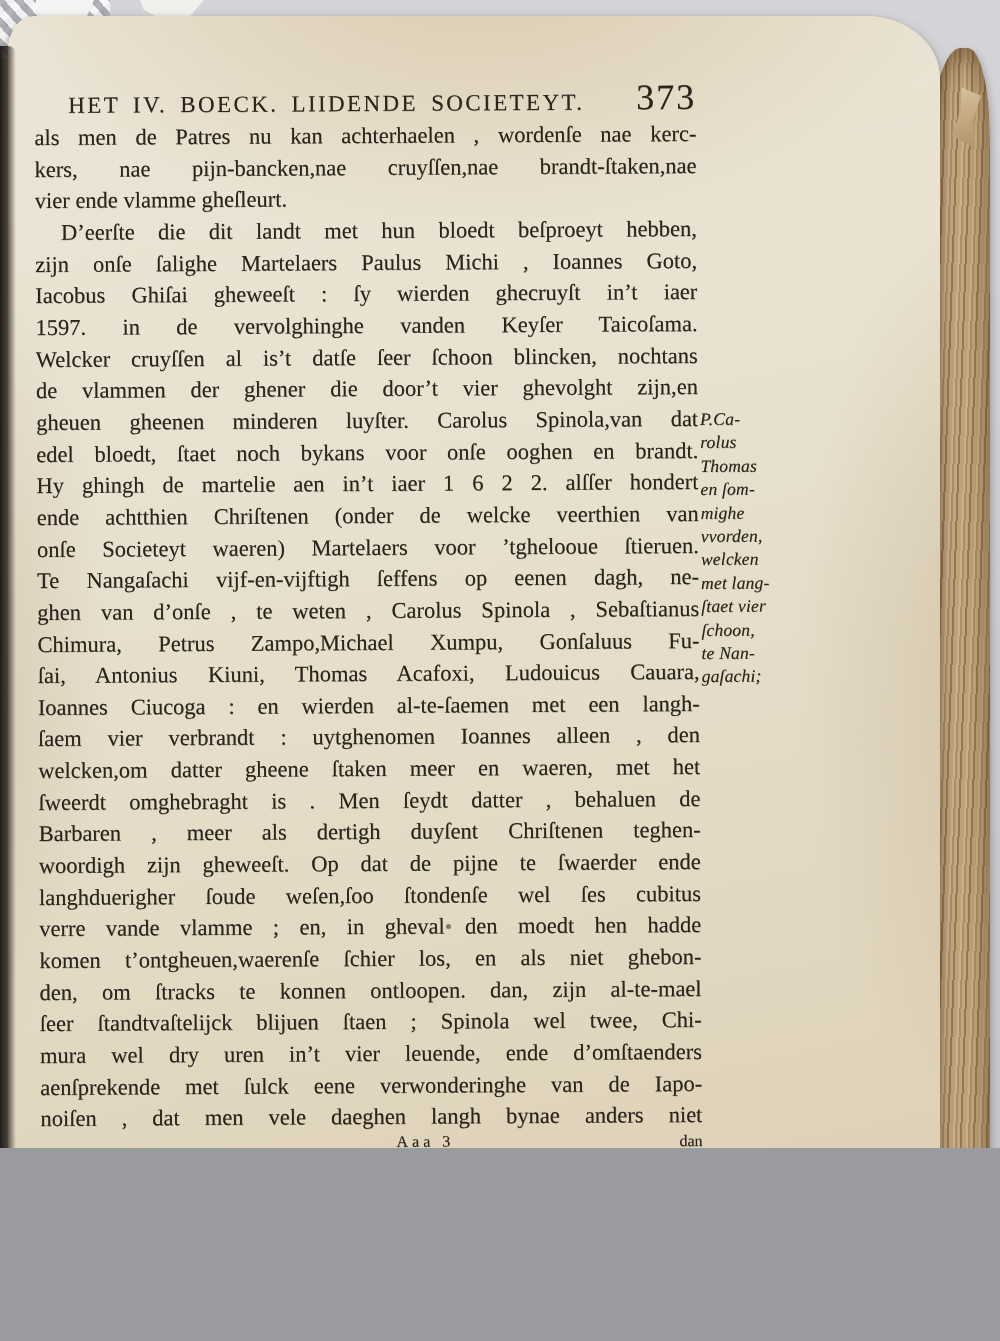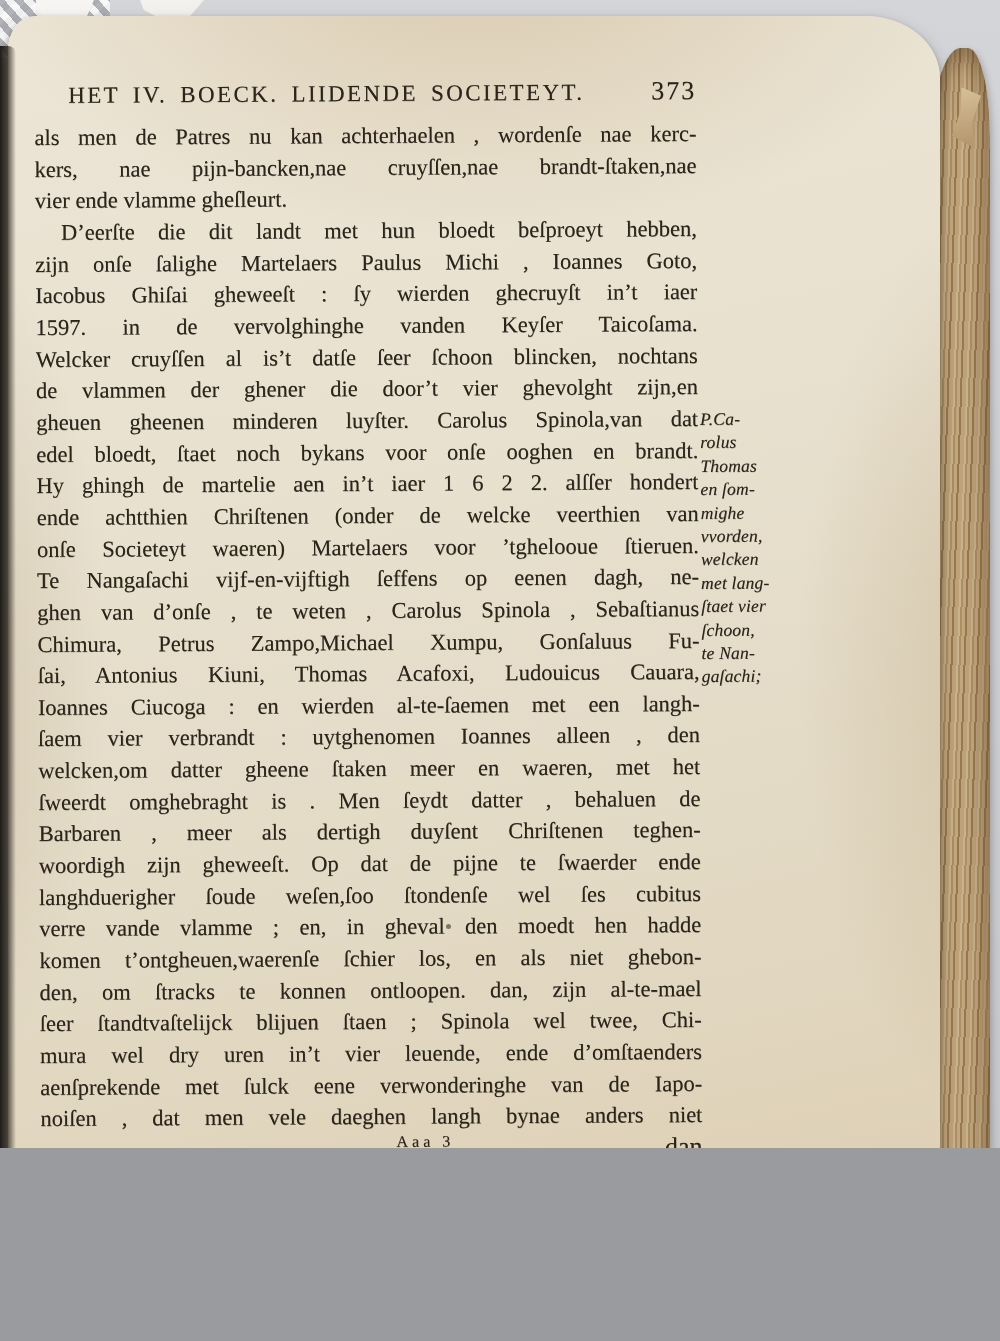--- a/index.html
+++ b/index.html
@@ -60,31 +60,31 @@
   .text-area {
     position:absolute; left:26px; top:64px; width:760px; z-index:4;
     color:#2b241b; transform:rotate(-0.35deg); transform-origin:top left;
     text-shadow:0.3px 0.4px 0.4px rgba(43,36,27,.45);
   }
   .header-row {
     display:flex; align-items:baseline; width:662px; padding-left:34px; box-sizing:border-box;
     height:30px;
   }
   .header-title { font-size:23px; letter-spacing:2.4px; word-spacing:5px; white-space:nowrap; }
-  .header-page-number { margin-left:auto; font-size:26px; letter-spacing:2px; }
+  .header-page-number { margin-left:auto; font-size:36px; letter-spacing:2px; }
   .body-block { width:662px; margin-top:12px; }
   .line {
     font-size:22.5px; line-height:31.66px; height:31.66px; overflow:hidden;
     text-align:justify; text-align-last:justify; white-space:normal;
   }
   .line.end { text-align-last:left; }
   .line.indent { text-indent:26px; }
   .sig-row { position:relative; width:662px; height:33px; }
   .sig-mark { position:absolute; left:356px; top:0; font-size:16px; letter-spacing:4px; }
-  .catchword { position:absolute; right:0; top:1px; font-size:26px; }
+  .catchword { position:absolute; right:0; top:1px; font-size:16px; }
   .margin-note {
     position:absolute; left:664px; width:92px; font-style:italic; font-size:17.5px;
     line-height:23.4px; letter-spacing:.2px;
   }
   .margin-note-1 { top:150px; }
   .margin-note-2 { top:332px; }
   
   .speck { position:absolute; border-radius:50%; background:#5d4a33; z-index:5; }
   .speck.a { left:438px; top:908px; width:5px; height:5px; opacity:.7; }
   .speck.b { left:300px; top:690px; width:3px; height:3px; opacity:.45; }

